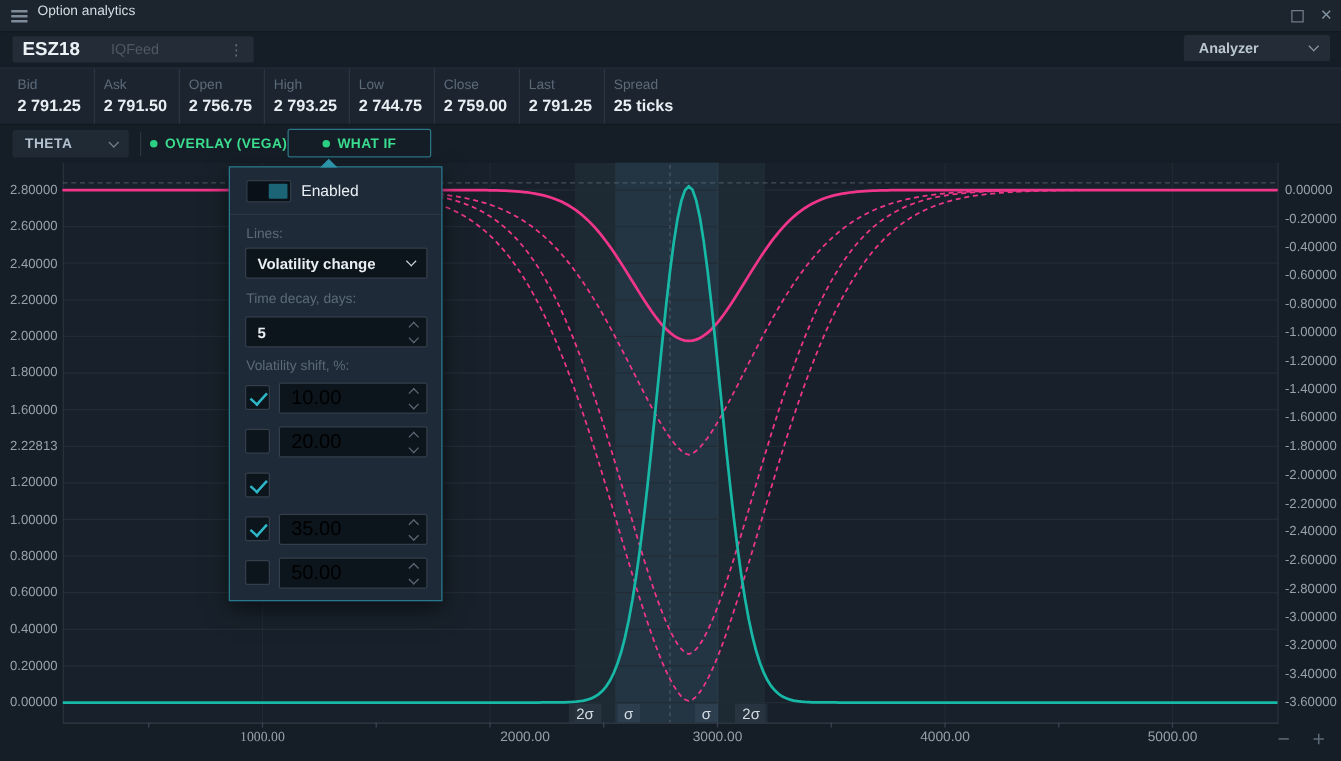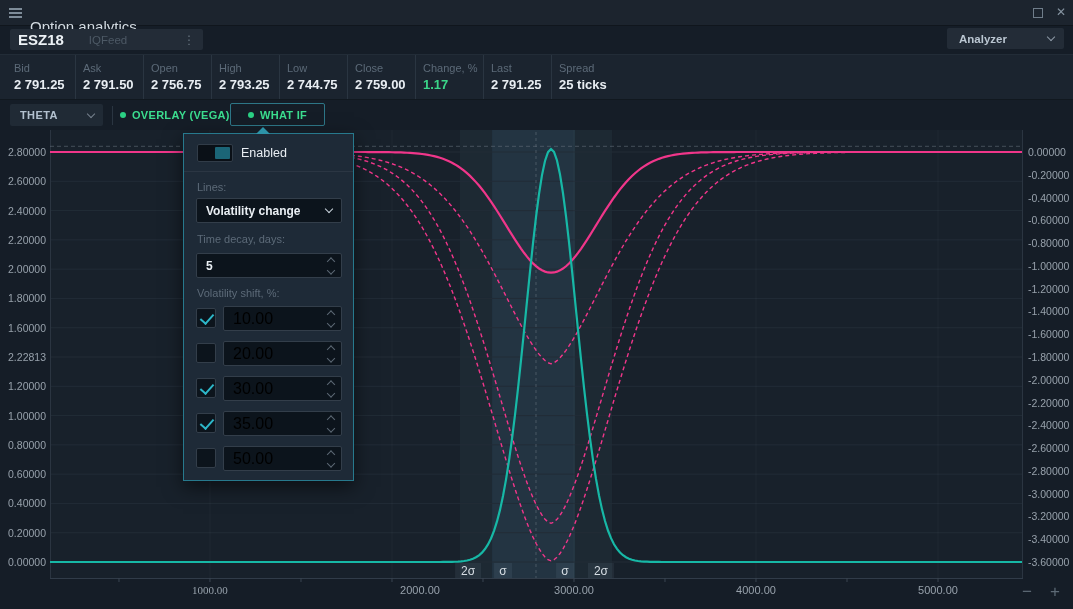--- a/index.html
+++ b/index.html
@@ -4,21 +4,21 @@
 <style>
   * { margin:0; padding:0; box-sizing:border-box; }
   html,body { background:#0d141b; }
   body { font-family:"Liberation Sans", sans-serif; }
   #window { position:relative; width:1073px; height:609px; background:#151d27; overflow:hidden; }
 
   
   .titlebar { position:absolute; left:0; top:0; width:100%; height:26px; background:#1c242e; border-bottom:1px solid #10161d; }
   .hamb { position:absolute; left:9px; top:8px; width:13px; height:11px; }
   .hamb b { display:block; height:2px; background:#7e8c99; margin-bottom:2px; }
-  .title { position:absolute; left:30px; top:18px; font-size:15px; color:#d3dbe2; }
+  .title { position:absolute; left:30px; top:3px; font-size:11px; color:#d3dbe2; }
   .win-max { position:absolute; right:30px; top:8px; width:10px; height:10px; border:1.5px solid #6f7d8a; }
   .win-close { position:absolute; right:7px; top:5px; font-size:12px; color:#8violet593a0; color:#8593a0; }
 
   
   .symbol-box { position:absolute; left:10px; top:29px; width:193px; height:21px; background:#232c37; border-radius:2px; display:flex; align-items:center; padding:0 8px; }
   .ticker { font-size:15px; font-weight:bold; color:#edf2f6; }
   .feed { font-size:11.5px; color:#4d5965; margin-left:25px; }
   .dots { margin-left:auto; color:#67747f; font-size:12px; letter-spacing:0; }
   .analyzer { position:absolute; right:9px; top:28px; width:117px; height:21px; background:#232c37; border-radius:2px; display:flex; align-items:center; padding:0 10px 0 12px; }
   .analyzer span.lbl { font-size:11.5px; font-weight:bold; color:#bac6d1; }
@@ -33,21 +33,21 @@
 
   
   .greek-select { position:absolute; left:10px; top:104px; width:93px; height:22px; background:#202a35; border-radius:2px; display:flex; align-items:center; padding:0 9px 0 10px; }
   .greek-select span.lbl { font-size:11px; font-weight:bold; letter-spacing:.4px; color:#b3c1cf; }
   .greek-select .chev { border-color:#76828e; }
   .tool-divider { position:absolute; left:112px; top:106px; width:1px; height:19px; background:#2a3541; }
   .gbtn { position:absolute; top:104px; height:22px; display:flex; align-items:center; gap:6px; }
   .gdot { width:6px; height:6px; border-radius:50%; background:#2bd084; }
   .gtxt { font-size:11px; font-weight:bold; letter-spacing:.3px; color:#3bdd8f; }
   .overlay-btn { left:120px; }
-  .whatif-btn { left:230px; top:103px; border:1px solid #2d7687; border-radius:2px; padding:0 17px; height:23px; }
+  .whatif-btn { left:230px; top:103px; border:1px solid #2d7687; border-radius:2px; padding:0 27px; height:23px; }
 
   
   .ytick-l { position:absolute; left:0; width:46px; text-align:right; font-size:10.5px; color:#97a1ab; }
   .ytick-r { position:absolute; left:1028px; font-size:10.5px; color:#97a1ab; }
   .xtick { position:absolute; top:584px; font-size:11px; color:#97a1ab; transform:translateX(-50%); }
   .zoomctl { position:absolute; top:582px; width:26px; height:20px; color:#5d6a76; font-size:17px; text-align:center; line-height:20px; }
 
   
   .panel { position:absolute; left:183px; top:133px; width:171px; height:348px; background:#1e2a37; border:1px solid #27798d; box-shadow:0 6px 18px rgba(0,0,0,.55); z-index:20; }
   .panel .pointer { position:absolute; left:72px; top:-7px; width:0; height:0; border-left:7px solid transparent; border-right:7px solid transparent; border-bottom:7px solid #2d93a8; }
@@ -113,24 +113,20 @@
         <div class="ql">High</div>
         <div class="qv">2 793.25</div>
       </div>
       <div class="qcell">
         <div class="ql">Low</div>
         <div class="qv">2 744.75</div>
       </div>
       <div class="qcell">
         <div class="ql">Close</div>
         <div class="qv">2 759.00</div>
-      </div>
-      <div class="qcell">
-        <div class="ql">Change, %</div>
-        <div class="qv" style="color: rgb(59, 213, 136);">1.17</div>
       </div>
       <div class="qcell">
         <div class="ql">Last</div>
         <div class="qv">2 791.25</div>
       </div>
       <div class="qcell">
         <div class="ql">Spread</div>
         <div class="qv">25 ticks</div>
       </div>
     </div>
@@ -287,27 +283,20 @@
           <div class="shift-input">
             <span class="val">20.00</span>
             <span class="spin">
               <i class="up"></i>
               <i class="dn"></i>
             </span>
           </div>
         </div>
         <div class="shift-row" style="top: 242px;">
           <span class="cb checked"></span>
-          <div class="shift-input">
-            <span class="val">30.00</span>
-            <span class="spin">
-              <i class="up"></i>
-              <i class="dn"></i>
-            </span>
-          </div>
         </div>
         <div class="shift-row" style="top: 277px;">
           <span class="cb checked"></span>
           <div class="shift-input">
             <span class="val">35.00</span>
             <span class="spin">
               <i class="up"></i>
               <i class="dn"></i>
             </span>
           </div>

